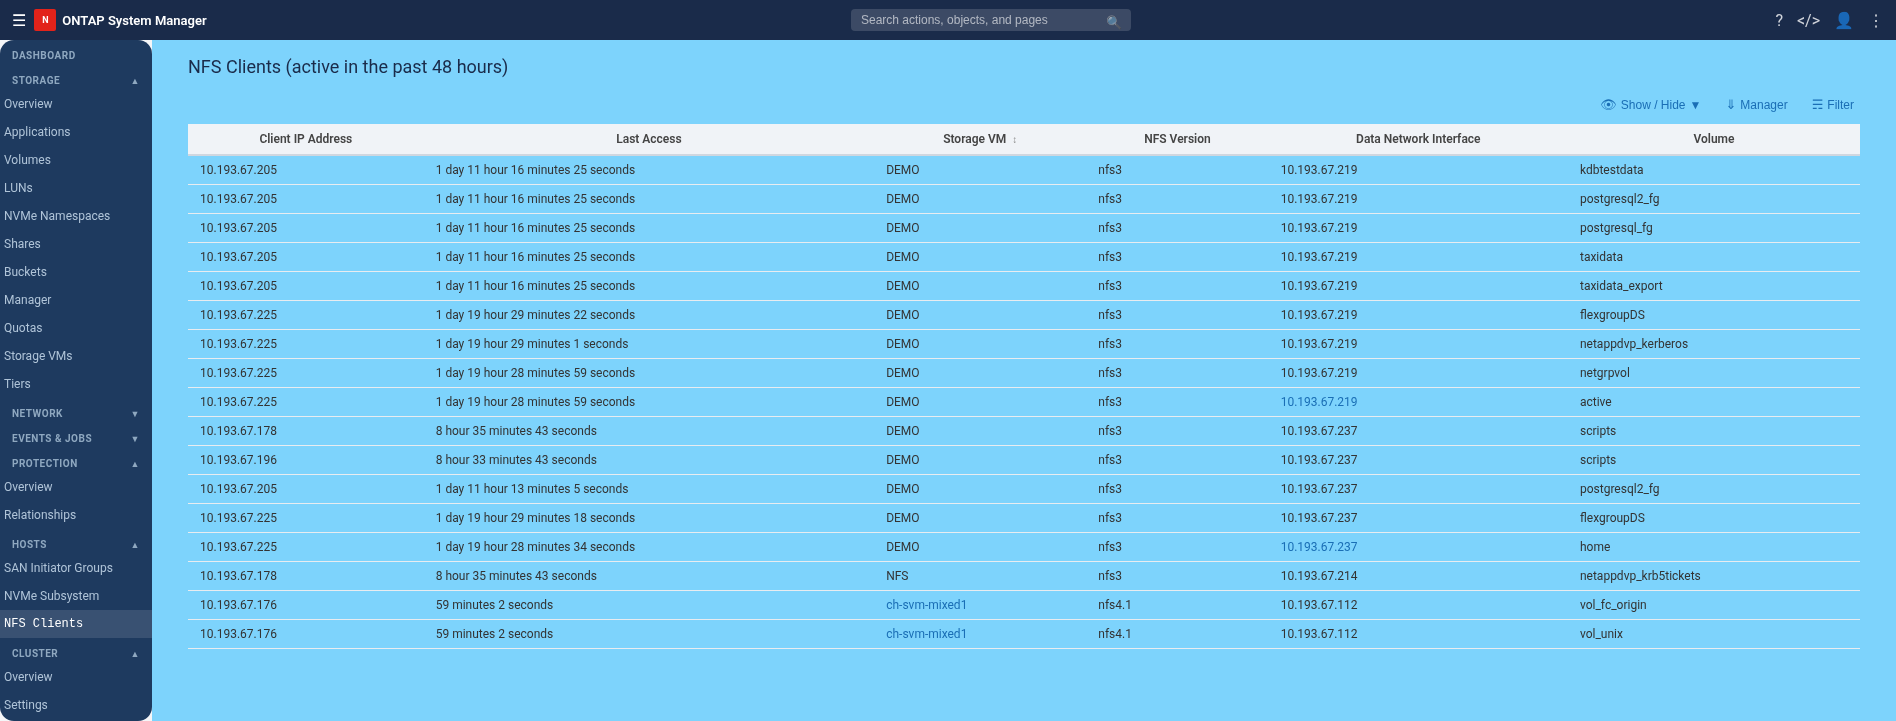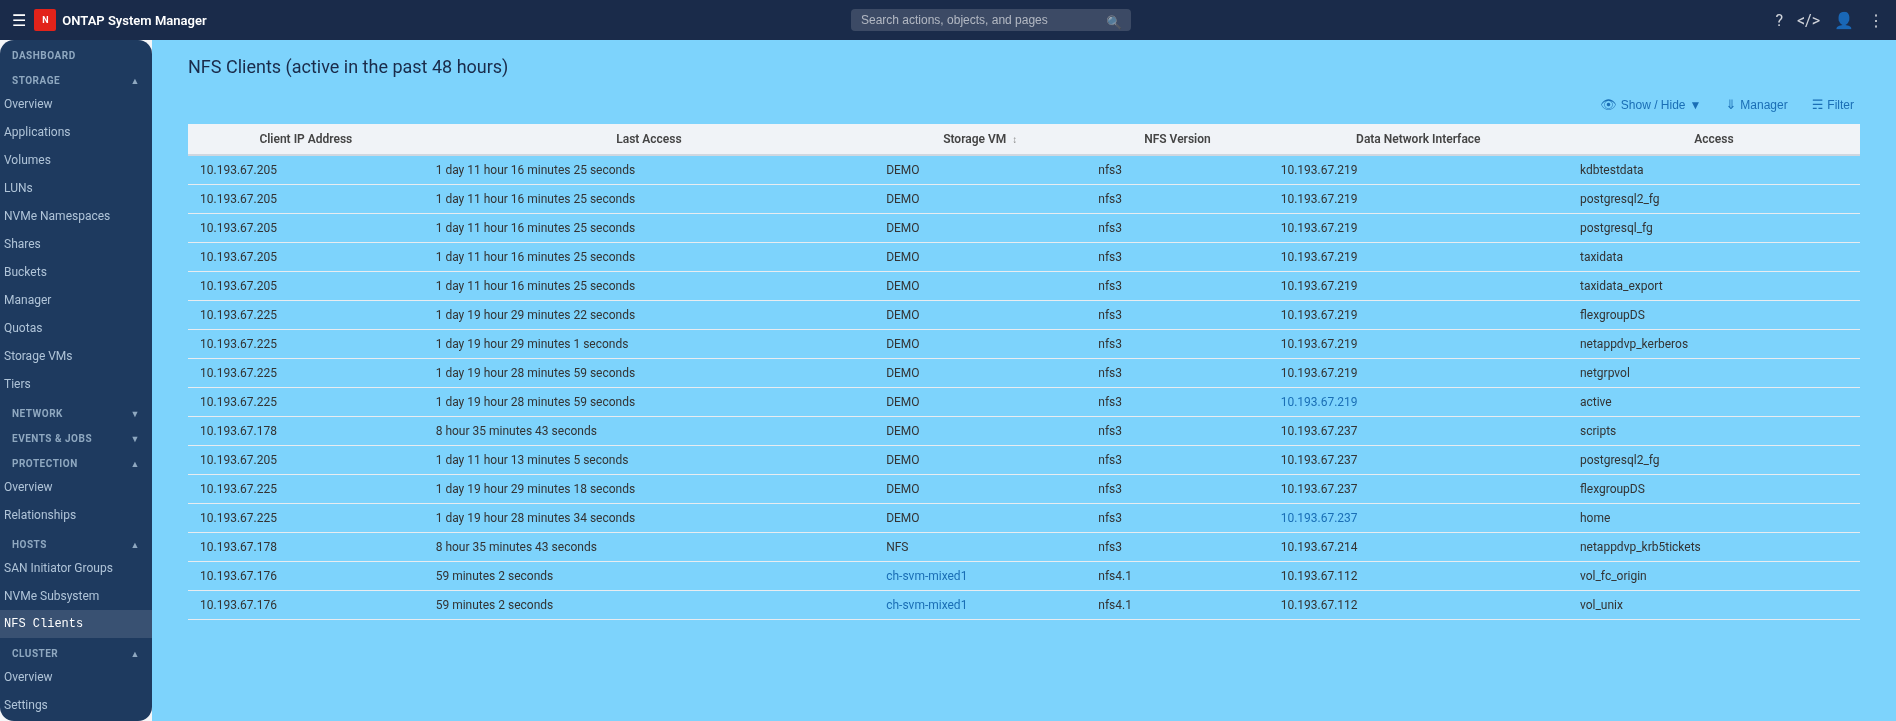--- a/index.html
+++ b/index.html
@@ -256,21 +256,21 @@
             <span>Storage VM</span>
             <span class="sort-icon">↕</span>
           </th>
           <th>
             <span>NFS Version</span>
           </th>
           <th>
             <span>Data Network Interface</span>
           </th>
           <th>
-            <span>Access</span>
+            <span>Volume</span>
           </th>
         </tr>
       </thead>
       <tbody id="table-body">
       <tr>
             <td>10.193.67.205</td>
             <td>1 day 11 hour 16 minutes 25 seconds</td>
             <td>DEMO</td>
             <td>nfs3</td>
             <td>10.193.67.219</td>
@@ -336,20 +336,28 @@
             <td>10.193.67.225</td>
             <td>1 day 19 hour 28 minutes 59 seconds</td>
             <td>DEMO</td>
             <td>nfs3</td>
             <td class="link">10.193.67.219</td>
             <td>active</td>
           </tr>
           <tr>
             <td>10.193.67.178</td>
             <td>8 hour 35 minutes 43 seconds</td>
+            <td>DEMO</td>
+            <td>nfs3</td>
+            <td>10.193.67.237</td>
+            <td>scripts</td>
+          </tr>
+          <tr>
+            <td>10.193.67.196</td>
+            <td>8 hour 33 minutes 43 seconds</td>
             <td>DEMO</td>
             <td>nfs3</td>
             <td>10.193.67.237</td>
             <td>scripts</td>
           </tr>
           <tr>
             <td>10.193.67.205</td>
             <td>1 day 11 hour 13 minutes 5 seconds</td>
             <td>DEMO</td>
             <td>nfs3</td>

